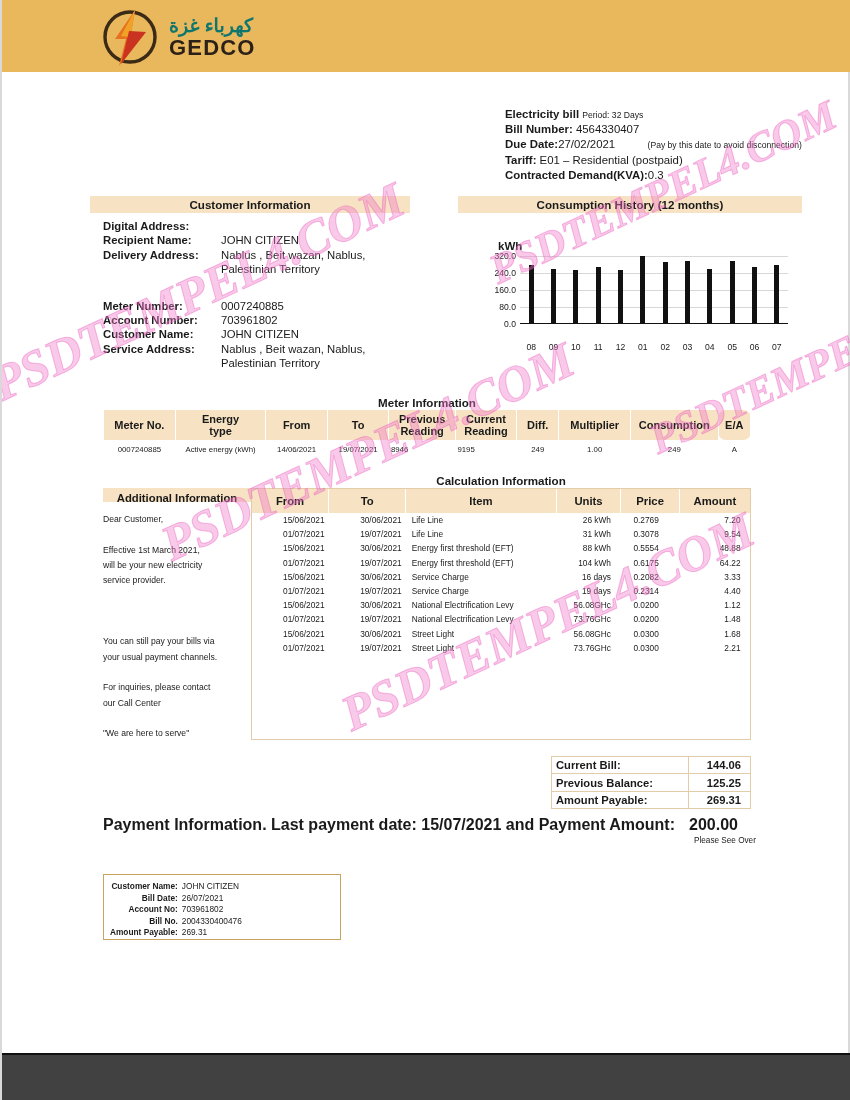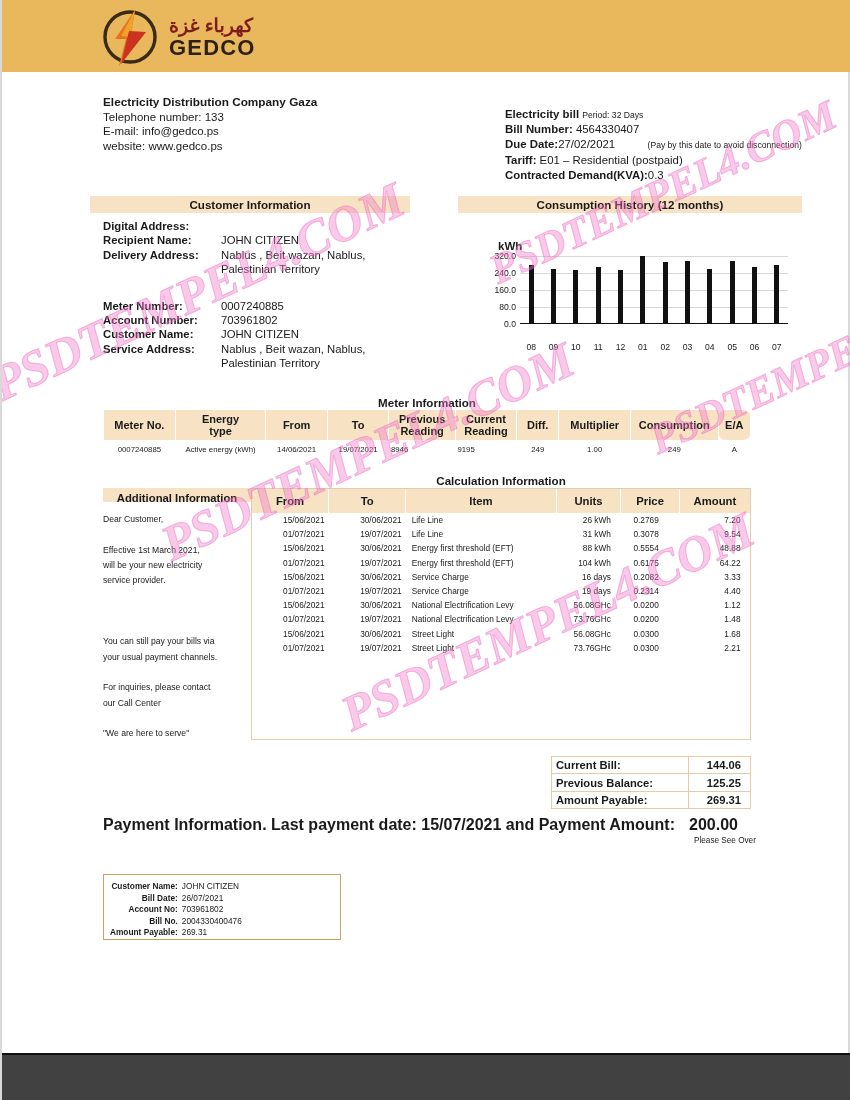--- a/index.html
+++ b/index.html
@@ -11,21 +11,21 @@
     -webkit-font-smoothing:antialiased;
   }
   .page{position:absolute;left:0;top:0;width:850px;height:1100px;
         border-left:2px solid #d9d9d9;border-right:2px solid #d9d9d9;box-sizing:border-box;}
 
   
   .hdr-band{position:absolute;left:0;top:0;width:850px;height:72px;background:#e9b75c;}
   .logo-wrap{position:absolute;left:97px;top:5px;width:300px;height:64px;display:flex;align-items:center;}
   .logo-mark{width:62px;height:62px;position:relative;flex:0 0 auto;}
   .logo-txt{margin-left:8px;line-height:1;}
-  .logo-ar{font-size:19px;font-weight:bold;color:#7f1d1d;letter-spacing:.5px;text-align:left;}
+  .logo-ar{font-size:19px;font-weight:bold;color:#0f766e;letter-spacing:.5px;text-align:left;}
   .logo-en{font-size:22px;font-weight:bold;color:#2b2118;letter-spacing:1.2px;margin-top:2px;}
 
   
   .company{position:absolute;left:101px;top:95px;font-size:11.5px;line-height:14.6px;}
   .company .b{font-weight:bold;font-size:11.8px;}
 
   
   .billmeta{position:absolute;left:503px;top:94px;font-size:11.4px;line-height:15.2px;white-space:nowrap;margin-top:13px;}
   .billmeta .lbl{font-weight:bold;}
   .billmeta .sm{font-size:8.6px;}
@@ -125,26 +125,20 @@
         <polygon points="36,4 22,30 30,31 24,56 42,29 32,27" fill="#f0a227"></polygon>
         <polygon points="30,25 47,26 22,58" fill="#c9331f"></polygon>
       </svg>
     </div>
     <div class="logo-txt">
       <div class="logo-ar">كهرباء غزة</div>
       <div class="logo-en">GEDCO</div>
     </div>
   </div>
 
-  <div class="company">
-    <div class="b">Electricity Distribution Company Gaza</div>
-    <div>Telephone number: 133</div>
-    <div>E-mail: info@gedco.ps</div>
-    <div>website: www.gedco.ps</div>
-  </div>
 
   <div class="billmeta">
     <div class="row">
       <span class="lbl">Electricity bill</span>
       <span class="sm">Period: 32 Days</span>
     </div>
     <div class="row">
       <span class="lbl">Bill Number:</span>
       <span>4564330407</span>
     </div>

